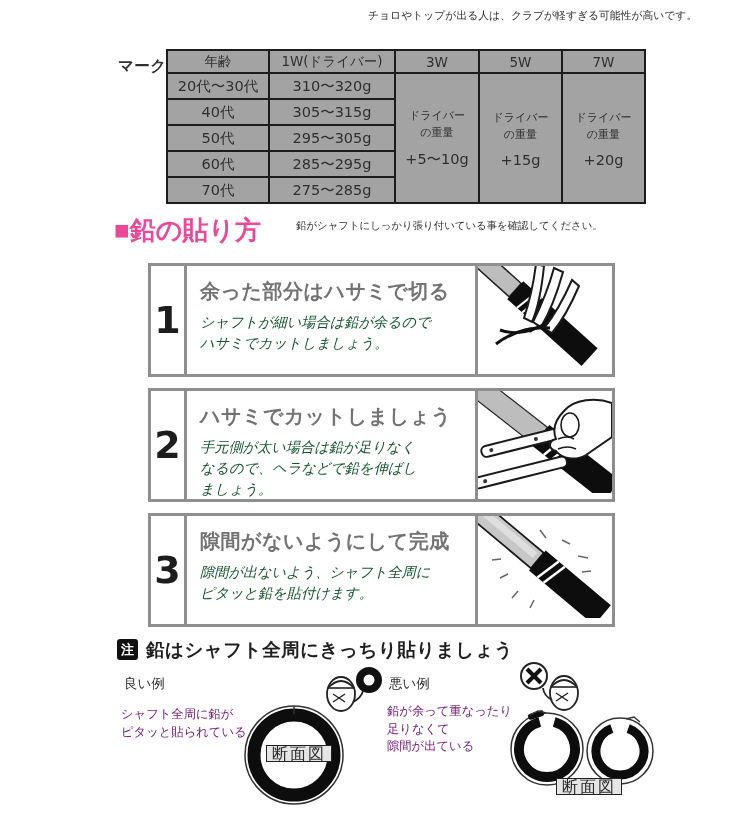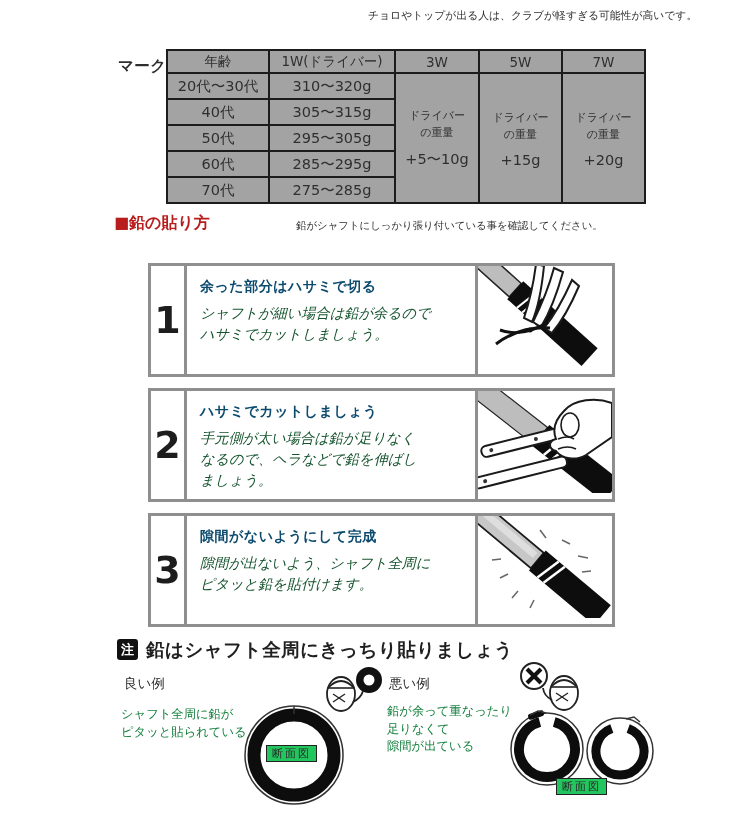--- a/index.html
+++ b/index.html
@@ -21,58 +21,58 @@
     border:2px solid #1c1c1c;text-align:center;vertical-align:middle;
     color:#2f2f2f;padding:0;
   }
   table.club th{height:21px;font-size:13.5px;font-weight:normal;}
   table.club td{height:24px;font-size:14.5px;}
   td.wood{vertical-align:middle;}
   .wood-label{font-size:11px;line-height:17px;}
   .wood-delta{font-size:14.5px;margin-top:9px;}
 
   
-  .sec-heading{left:114px;top:213px;font-size:16px;font-weight:bold;color:#b91c1c;}
+  .sec-heading{left:114px;top:213px;font-size:26px;font-weight:bold;color:#ec4899;font-family:Liberation Serif, serif;}
   .sec-note{left:288px;top:219px;font-size:10.4px;line-height:13.5px;color:#2e2e2e;}
 
   
   .step{
     left:148px;width:461px;height:108px;background:#fff;
     border:3px solid #8f8f8f;display:flex;align-items:stretch;
   }
   .step-num{
     width:33px;flex:0 0 33px;border-right:3px solid #8f8f8f;
     display:flex;align-items:center;justify-content:center;
     font-size:38px;font-weight:bold;color:#1d1d1d;
   }
   .step-text{flex:1 1 auto;padding:12px 4px 0 13px;}
-  .step-title{font-size:14px;font-weight:bold;color:#0c4a6e;letter-spacing:.5px;}
+  .step-title{font-size:20px;font-weight:bold;color:#737373;letter-spacing:.5px;}
   .step-body{font-size:14.2px;line-height:21px;color:#14532d;margin-top:7px;font-style:italic;}
   .step-illo{flex:0 0 134px;border-left:3px solid #8f8f8f;background:#fff;}
   .step-illo svg{display:block;}
 
   
   .caution-badge{
     left:117px;top:639px;width:21px;height:21px;background:#111;color:#fff;
     border-radius:3px;display:flex;align-items:center;justify-content:center;
     font-size:13px;font-weight:bold;
   }
   .caution-text{left:146px;top:637px;font-size:18.5px;font-weight:bold;color:#1f1f1f;letter-spacing:.5px;}
 
   
   .ex-label{font-size:13.5px;font-weight:normal;color:#2a2a2a;}
-  .ex-desc{font-size:12.3px;line-height:17.5px;color:#15803d;}
+  .ex-desc{font-size:12.3px;line-height:17.5px;color:#701a75;}
   .good-label{left:124px;top:675px;}
   .good-desc{left:121px;top:706px;}
   .bad-label{left:389px;top:675px;}
   .bad-desc{left:387px;top:703px;}
 
   .cross-label{
-    border:1.5px solid #222;background:#22c55e;color:#2a2a2a;
-    font-size:11px;padding:1px 5px;letter-spacing:2px;line-height:13px;
+    border:1.5px solid #222;background:#e5e5e5;color:#2a2a2a;
+    font-size:16px;padding:1px 5px;letter-spacing:2px;line-height:13px;
   }
   .good-cross-label{left:28px;top:47px;position:absolute;}
   .bad-cross-label{left:556px;top:778px;}
 </style>
 </head>
 <body>
 
 <div class="abs page-title">マーク流おすすめクラブ重量目安表</div>
 <div class="abs intro">
   <div>チョロやトップが出る人は、クラブが軽すぎる可能性が高いです。</div>

